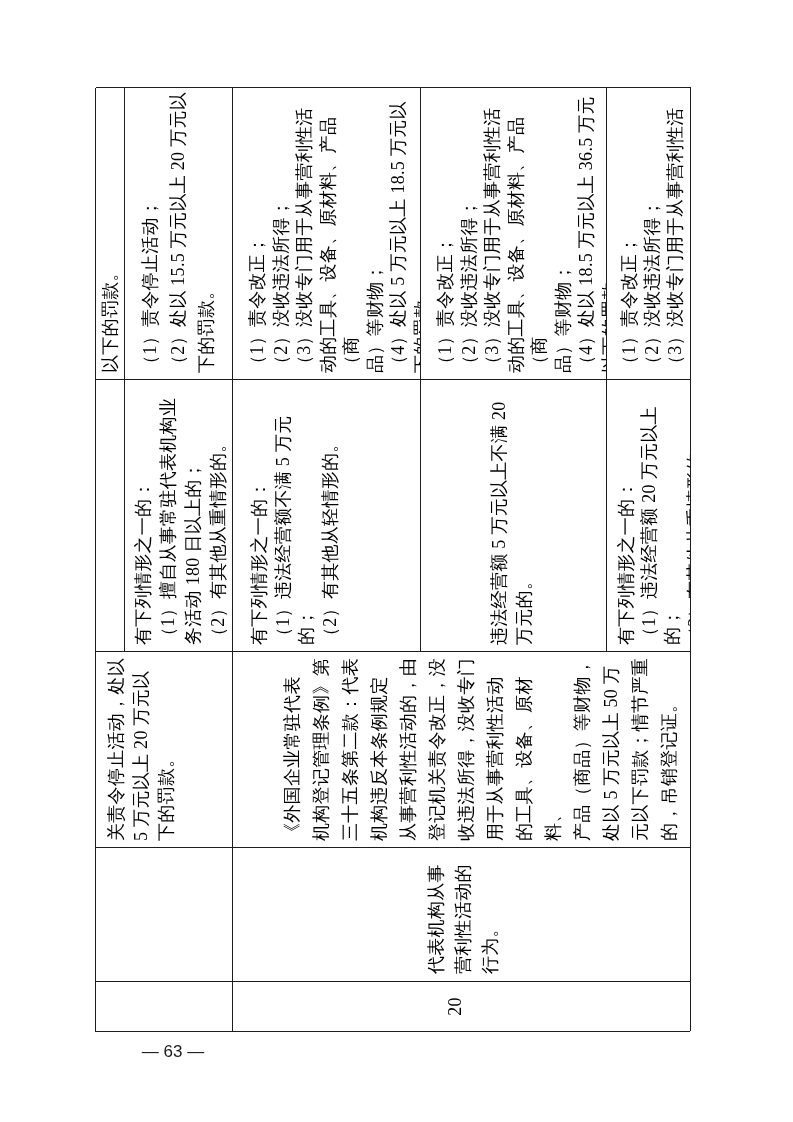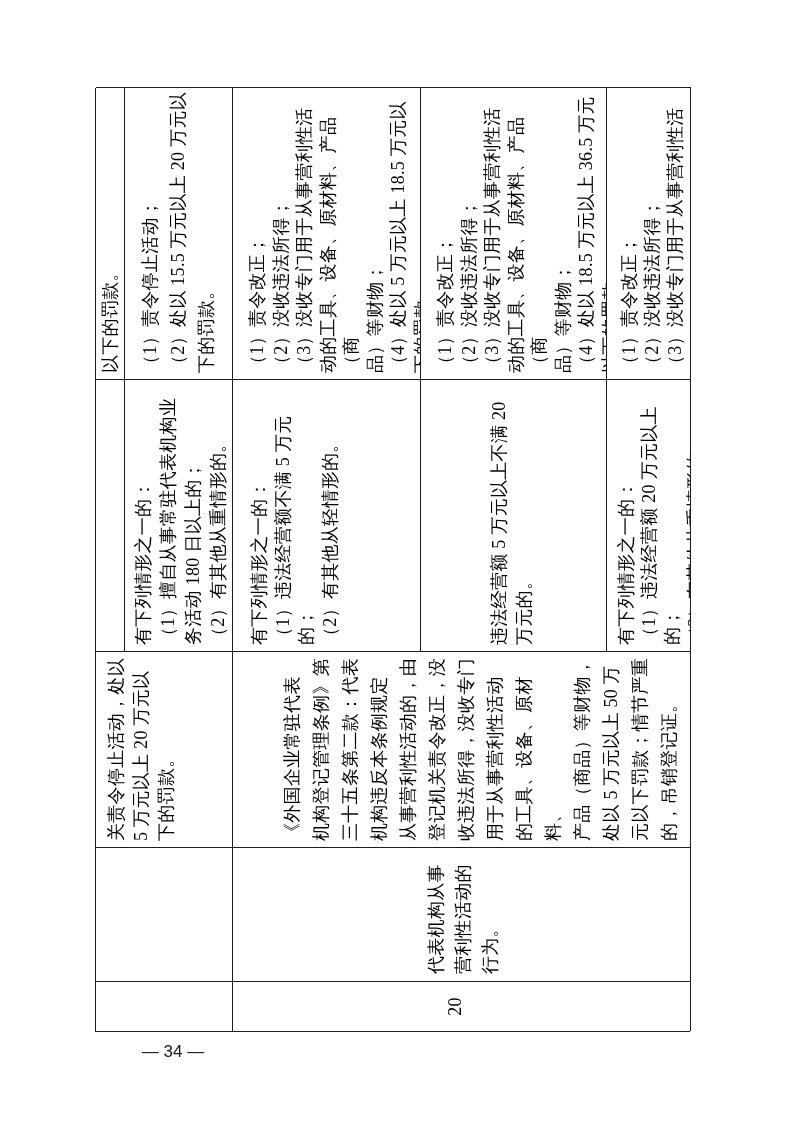--- a/index.html
+++ b/index.html
@@ -131,13 +131,13 @@
     <div class="cell c4 r5 sit-20-3">有下列情形之一的：
 （1）违法经营额 20 万元以上的；
 （2）有其他从重情形的。</div>
     <div class="cell c5 r5 std-20-3">（1）责令改正；
 （2）没收违法所得；
 （3）没收专门用于从事营利性活</div>
 
   </div>
 </div>
 
-<div class="page-number">— 34 —</div>
+<div class="page-number">— 63 —</div>
 
 </body></html>

